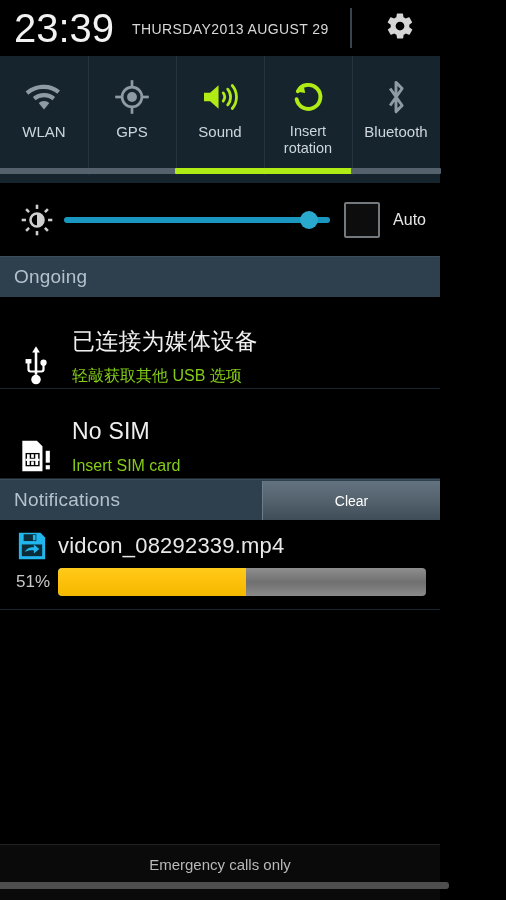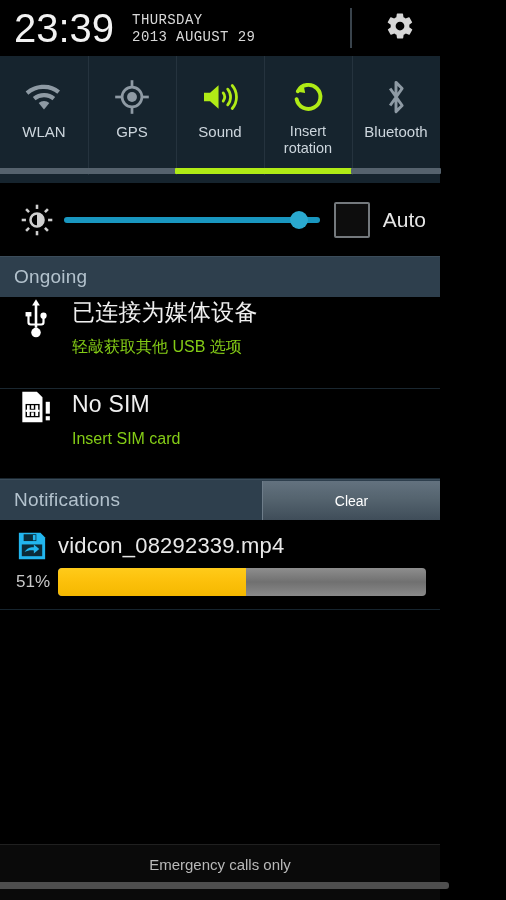--- a/index.html
+++ b/index.html
@@ -22,21 +22,21 @@
     background:#000;
     display:flex; align-items:center;
     padding-left:14px;
     position:relative;
   }
   .clock {
     font-size:40px; font-weight:300; color:#f2f2f2;
     letter-spacing:0px; line-height:40px;
     margin-right:18px;
   }
-  .datewrap { display:flex; flex-direction:column; justify-content:flex-start; padding-top:2px;font-family:Liberation Mono, monospace; }
+  .datewrap { display:flex; flex-direction:row; justify-content:flex-start; padding-top:2px; }
   .dow { font-size:14px; color:#d8d8d8; line-height:17px; letter-spacing:.4px; }
   .ymd { font-size:14px; color:#d8d8d8; line-height:17px; letter-spacing:.4px; }
   .hdr-divider {
     position:absolute; right:88px; top:8px;
     width:2px; height:40px; background:#39434c;
   }
   .gear-btn {
     position:absolute; right:18px; top:10px;
     width:44px; height:36px;
     display:flex; align-items:center; justify-content:center;
@@ -94,21 +94,21 @@
   .slider-thumb {
     position:absolute; width:18px; height:18px;
     border-radius:50%; background:#2aa9cf;
     left:calc(92% - 9px);
   }
   .auto-box {
     width:36px; height:36px;
     border:2px solid #74797d; background:#0d0d0d;
     border-radius:2px;
   }
-  .auto-label { font-size:21px; color:#e6e6e6; margin-left:13px; }
+  .auto-label { font-size:16px; color:#e6e6e6; margin-left:13px; }
 
   
   .sec-head {
     flex:0 0 41px; height:41px;
     background:#2e3f4d;
     display:flex; align-items:center;
     position:relative;
     border-top:1px solid #3b4c5a;
   }
   .sec-title {
@@ -119,21 +119,21 @@
     position:absolute; right:0; top:1px;
     width:178px; height:39px;
     background:linear-gradient(to bottom,#63727f 0%,#55646f 45%,#3f4d59 100%);
     border-left:1px solid #6e7d8a;
     display:flex; align-items:center; justify-content:center;
   }
   .clear-label { font-size:14px; color:#ffffff; }
 
   
   .notif {
-    background:#000; display:flex; align-items:flex-start;
+    background:#000; display:flex; align-items:flex-end;
     border-bottom:1px solid #1a2730;
     position:relative;
   }
   .notif-usb { flex:0 0 92px; height:92px; }
   .notif-sim { flex:0 0 90px; height:90px; }
   .n-icon {
     width:72px; flex:0 0 72px;
     display:flex; align-items:center; justify-content:center;
   }
   .n-text { display:flex; flex-direction:column; justify-content:center; }

